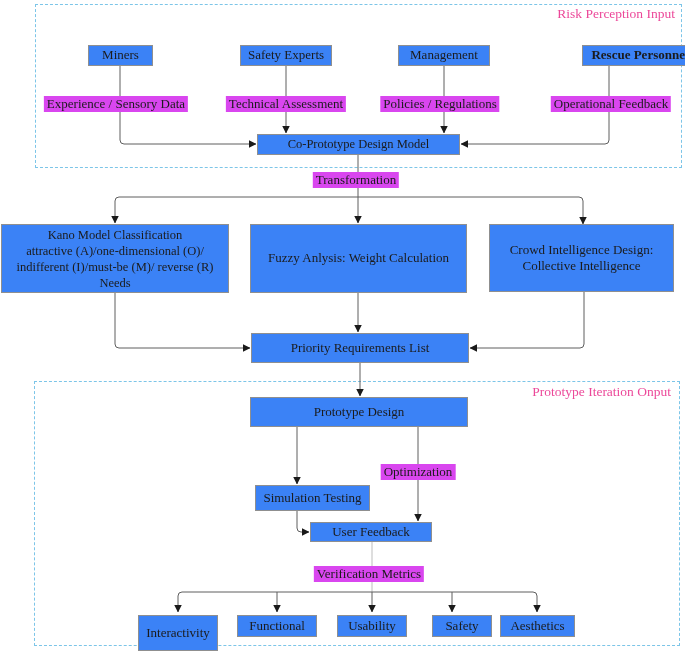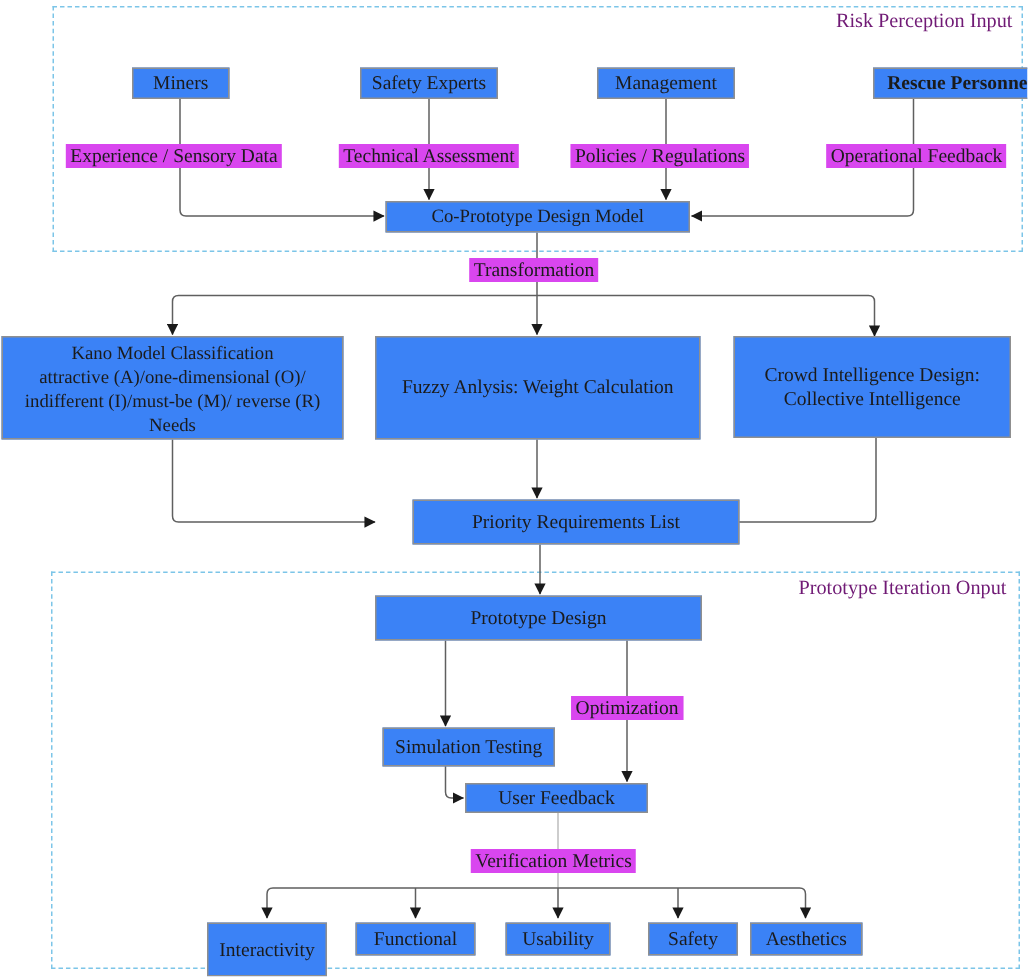--- a/index.html
+++ b/index.html
@@ -11,21 +11,21 @@
     color:#1b1b1b;
     overflow:hidden;
   }
   .section{
     position:absolute;
     border:1px dashed #7cc5e8;
   }
   .section-label{
     position:absolute;
     font-size:13.5px;
-    color:#701a75;
+    color:#ec4899;
     white-space:nowrap;
   }
   svg.wires{position:absolute;left:0;top:0;}
   .node{
     position:absolute;
     border:1px solid #8f8f8f;
     background:#3b82f6;
     display:flex;
     align-items:center;
     justify-content:center;
@@ -113,21 +113,21 @@
     <span>attractive (A)/one-dimensional (O)/</span>
     <span>indifferent (I)/must-be (M)/ reverse (R)</span>
     <span>Needs</span>
   </div>
   <div class="node" style="left:250px;top:224px;width:217px;height:69px;">Fuzzy Anlysis: Weight Calculation</div>
   <div class="node multiline" style="left:489px;top:224px;width:185px;height:68px;flex-direction:column;">
     <span>Crowd Intelligence Design:</span>
     <span>Collective Intelligence</span>
   </div>
 
-  <div class="node" style="left:251px;top:333px;width:218px;height:30px;margin-left:24px;">Priority Requirements List</div>
+  <div class="node" style="left:251px;top:333px;width:218px;height:30px;">Priority Requirements List</div>
 
   <div class="node" style="left:250px;top:397px;width:218px;height:30px;">Prototype Design</div>
 
   <div class="flabel" style="left:418px;top:464px;">Optimization</div>
 
   <div class="node" style="left:255px;top:485px;width:115px;height:26px;">Simulation Testing</div>
   <div class="node" style="left:310px;top:522px;width:122px;height:20px;">User Feedback</div>
 
   <div class="flabel" style="left:369px;top:566px;">Verification Metrics</div>
 

